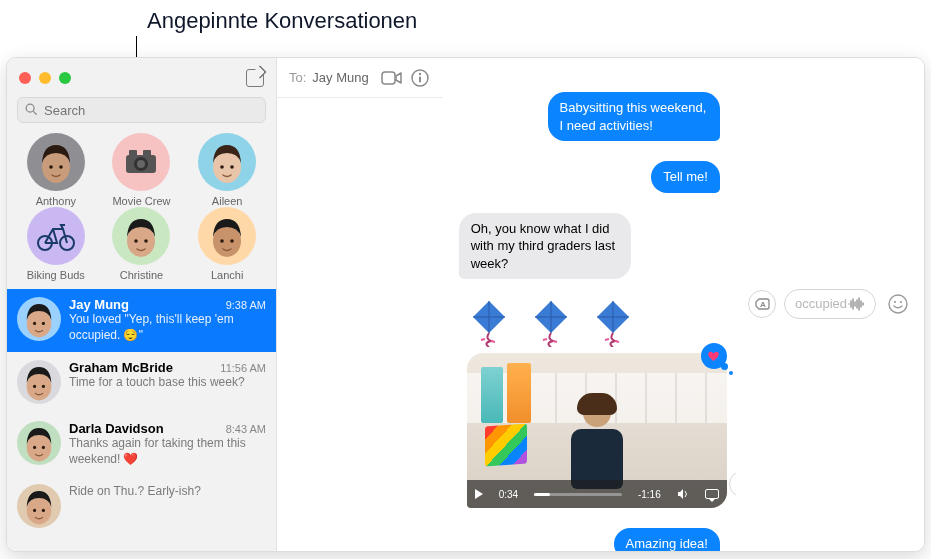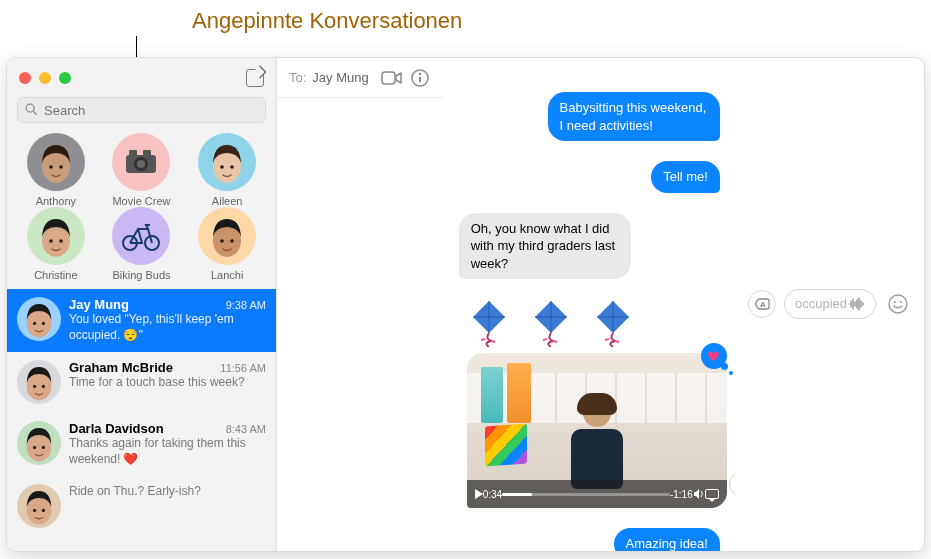--- a/index.html
+++ b/index.html
@@ -1,17 +1,17 @@
 <!DOCTYPE html>
 <html><head>
 <meta charset="utf-8">
 <style>
   * { box-sizing: border-box; margin: 0; padding: 0; }
   body { font-family: -apple-system, Helvetica, Arial, sans-serif; background: #fff; width: 931px; height: 559px; position: relative; overflow: hidden; }
-  .callout { position: absolute; left: 147px; top: 8px; font-size: 22px; color: #a16207; margin-left: 45px; }
+  .callout { position: absolute; left: 147px; top: 8px; font-size: 22px; color: #0f172a; }
   .callout-line { position: absolute; left: 136px; top: 36px; width: 1px; height: 128px; background: #000; }
   .window { position: absolute; left: 6px; top: 57px; width: 919px; height: 495px; background: #fff; border-radius: 10px; border: 1px solid #ddd; box-shadow: 0 6px 20px rgba(0,0,0,0.15); display: flex; overflow: hidden; }
   .sidebar { width: 270px; background: #f3f2f3; border-right: 1px solid #e2e2e2; display: flex; flex-direction: column; }
   .traffic { display: flex; gap: 8px; padding: 11px 12px 6px 12px; align-items: center; }
   .tl { width: 12px; height: 12px; border-radius: 50%; }
   .tl.r{background:#ff5f57}.tl.y{background:#febc2e}.tl.g{background:#28c840}
   .compose { margin-left: auto; width: 18px; height: 18px; border: 1.5px solid #7a7a7a; border-radius: 3px; position: relative; }
   .compose:after{content:"";position:absolute;right:-2px;top:-3px;width:8px;height:8px;border-top:2px solid #7a7a7a;border-right:2px solid #7a7a7a;transform:rotate(45deg);border-radius:1px;background:#f3f2f3;}
   .search { margin: 4px 10px 10px 10px; position: relative; }
   .search input { width: 100%; height: 26px; border-radius: 6px; border: 1px solid #d8d8d8; background: #eaeaea; padding: 0 8px 0 26px; font-size: 13px; color: #555; }
@@ -45,21 +45,21 @@
   .kites{display:flex;gap:18px;margin:8px 0 6px 8px}
   .video{width:260px;height:155px;border-radius:16px;background:linear-gradient(#efe8df,#d8cfc4);position:relative;margin:4px 0 10px 8px;overflow:hidden;border-bottom-left-radius:4px;}
   .video .shelf{position:absolute;left:0;right:0;top:20px;height:50px;background:repeating-linear-gradient(90deg,#fff,#fff 28px,#ddd 28px,#ddd 30px);opacity:.6}
   .video .book1{position:absolute;left:14px;top:14px;width:22px;height:56px;background:linear-gradient(#7fd1d1,#49b8b8);border-radius:2px}
   .video .book2{position:absolute;left:40px;top:10px;width:24px;height:60px;background:linear-gradient(#ffb04d,#f18f2b);border-radius:2px}
   .video .flag{position:absolute;left:18px;top:72px;width:42px;height:40px;background:linear-gradient(135deg,#ff3b30 0 16%,#ff9500 16% 33%,#ffcc00 33% 50%,#34c759 50% 66%,#0a84ff 66% 83%,#af52de 83%);border-radius:3px;transform:skewY(-4deg);}
   .video .person{position:absolute;left:50%;top:46px;transform:translateX(-50%);width:70px;height:96px;}
   .video .person .head{width:28px;height:28px;border-radius:50%;background:#caa27a;margin:0 auto;position:relative}
   .video .person .hair{position:absolute;top:-6px;left:-6px;right:-6px;height:22px;border-radius:18px 18px 8px 8px;background:#4a2e1a}
   .video .person .torso{width:52px;height:60px;background:#1a2a3a;border-radius:10px 10px 6px 6px;margin:2px auto 0}
-  .vcontrols{position:absolute;left:0;right:0;bottom:0;height:28px;background:rgba(30,30,30,.65);display:flex;align-items:center;gap:0;padding:0 8px;color:#fff;font-size:10px}
+  .vcontrols{position:absolute;left:0;right:0;bottom:0;height:28px;background:rgba(30,30,30,.65);display:flex;align-items:center;gap:16px;padding:0 8px;color:#fff;font-size:10px}
   .play{width:0;height:0;border-left:8px solid #fff;border-top:5px solid transparent;border-bottom:5px solid transparent}
   .track{flex:1;height:3px;background:rgba(255,255,255,.35);border-radius:2px;position:relative}
   .track:before{content:"";position:absolute;left:0;top:0;bottom:0;width:18%;background:#fff;border-radius:2px}
   .vol{width:12px;height:12px}
   .airp{width:14px;height:10px;border:1.2px solid #fff;border-radius:2px;position:relative}
   .airp:after{content:"";position:absolute;left:50%;bottom:-4px;transform:translateX(-50%);border-left:4px solid transparent;border-right:4px solid transparent;border-top:4px solid #fff}
   .heart-bubble{position:absolute;width:26px;height:26px;background:#0a84ff;border-radius:50%;display:flex;align-items:center;justify-content:center}
   .heart-bubble:after{content:"";position:absolute;right:-1px;bottom:-1px;width:7px;height:7px;background:#0a84ff;border-radius:50%}
   .heart-bubble:before{content:"";position:absolute;right:-6px;bottom:-6px;width:4px;height:4px;background:#0a84ff;border-radius:50%}
   .share-btn{position:absolute;width:26px;height:26px;border-radius:50%;border:1px solid #d6d6d6;background:#fff;display:flex;align-items:center;justify-content:center;color:#8a8a8a}
@@ -123,40 +123,40 @@
               <ellipse cx="25" cy="30" rx="14" ry="16" fill="#e8c4a8"></ellipse>
               <path d="M11 26 Q12 8 25 8 Q38 8 39 26 Q36 16 25 16 Q14 16 11 26" fill="#3a2418"></path>
               <circle cx="20" cy="30" r="1.8" fill="#2a1a10"></circle>
               <circle cx="30" cy="30" r="1.8" fill="#2a1a10"></circle>
               <path d="M21 38 Q25 41 29 38" fill="none" stroke="#8a5a3a" stroke-width="1.5" stroke-linecap="round"></path>
             </svg>
           </div>
           <div class="label">Aileen</div>
         </div>
         <div class="pin">
-          <div class="avatar" style="background:#c9e8c2">
-            <svg width="50" height="50" viewBox="0 0 50 50">
-              <ellipse cx="25" cy="30" rx="14" ry="16" fill="#d8a888"></ellipse>
-              <path d="M11 26 Q12 8 25 8 Q38 8 39 26 Q36 16 25 16 Q14 16 11 26" fill="#1a1a1a"></path>
-              <circle cx="20" cy="30" r="1.8" fill="#2a1a10"></circle>
-              <circle cx="30" cy="30" r="1.8" fill="#2a1a10"></circle>
-              <path d="M21 38 Q25 41 29 38" fill="none" stroke="#8a5a3a" stroke-width="1.5" stroke-linecap="round"></path>
-            </svg>
-          </div>
-          <div class="label">Christine</div>
-        </div>
-        <div class="pin">
           <div class="avatar" style="background:#c9b8f2">
             <svg width="42" height="30" viewBox="0 0 42 30">
               <circle cx="10" cy="22" r="7" fill="none" stroke="#1a3a6a" stroke-width="2"></circle>
               <circle cx="32" cy="22" r="7" fill="none" stroke="#1a3a6a" stroke-width="2"></circle>
               <path d="M10 22 L18 8 L28 8 L32 22 M18 8 L22 22 L10 22 M28 8 L26 4 L30 4" fill="none" stroke="#1a3a6a" stroke-width="2"></path>
             </svg>
           </div>
           <div class="label">Biking Buds</div>
+        </div>
+        <div class="pin">
+          <div class="avatar" style="background:#c9e8c2">
+            <svg width="50" height="50" viewBox="0 0 50 50">
+              <ellipse cx="25" cy="30" rx="14" ry="16" fill="#d8a888"></ellipse>
+              <path d="M11 26 Q12 8 25 8 Q38 8 39 26 Q36 16 25 16 Q14 16 11 26" fill="#1a1a1a"></path>
+              <circle cx="20" cy="30" r="1.8" fill="#2a1a10"></circle>
+              <circle cx="30" cy="30" r="1.8" fill="#2a1a10"></circle>
+              <path d="M21 38 Q25 41 29 38" fill="none" stroke="#8a5a3a" stroke-width="1.5" stroke-linecap="round"></path>
+            </svg>
+          </div>
+          <div class="label">Christine</div>
         </div>
         <div class="pin">
           <div class="avatar" style="background:#ffd8a8">
             <svg width="50" height="50" viewBox="0 0 50 50">
               <ellipse cx="25" cy="30" rx="14" ry="16" fill="#c8926a"></ellipse>
               <path d="M11 26 Q12 8 25 8 Q38 8 39 26 Q36 16 25 16 Q14 16 11 26" fill="#1a1a1a"></path>
               <circle cx="20" cy="30" r="1.8" fill="#2a1a10"></circle>
               <circle cx="30" cy="30" r="1.8" fill="#2a1a10"></circle>
               <path d="M21 38 Q25 41 29 38" fill="none" stroke="#8a5a3a" stroke-width="1.5" stroke-linecap="round"></path>
             </svg>

